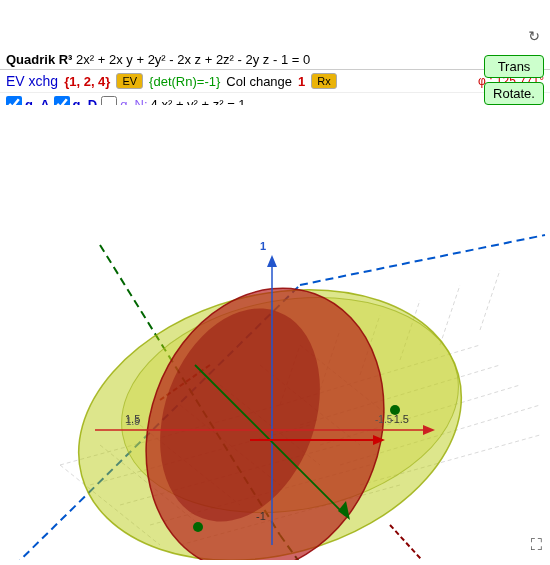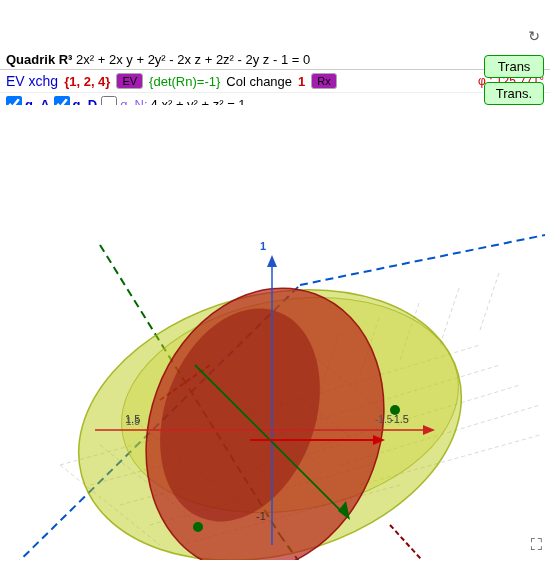--- a/index.html
+++ b/index.html
@@ -51,21 +51,21 @@
     .ev-label {
       color: #0000cc;
       font-size: 14px;
     }
     .ev-value {
       color: #cc0000;
       font-size: 13px;
       font-weight: bold;
     }
     .small-btn {
-      background: #a21caf;
+      background: #eab308;
       border: 1px solid #aaa;
       border-radius: 3px;
       padding: 1px 5px;
       font-size: 11px;
       cursor: pointer;
     }
     .det-label {
       color: #009900;
       font-size: 13px;
     }
@@ -205,21 +205,21 @@
   </div>
   <div class="cb-item">
     <input type="checkbox" style="">
     <span class="qn-label">q_N:</span>
     <span class="qn-eq">4 x² + y² + z² = 1</span>
   </div>
 </div>
 
 <div id="btns-col">
   <button class="action-btn">Trans</button>
-  <button class="action-btn">Trans.</button>
+  <button class="action-btn">Rotate.</button>
 </div>
 
 <div id="pause-btn">
   <span>⏸</span>
 </div>
 
 <div id="canvas-area">
   <svg viewBox="0 0 550 455" xmlns="http://www.w3.org/2000/svg">
 
     <rect width="550" height="455" fill="white"></rect>

